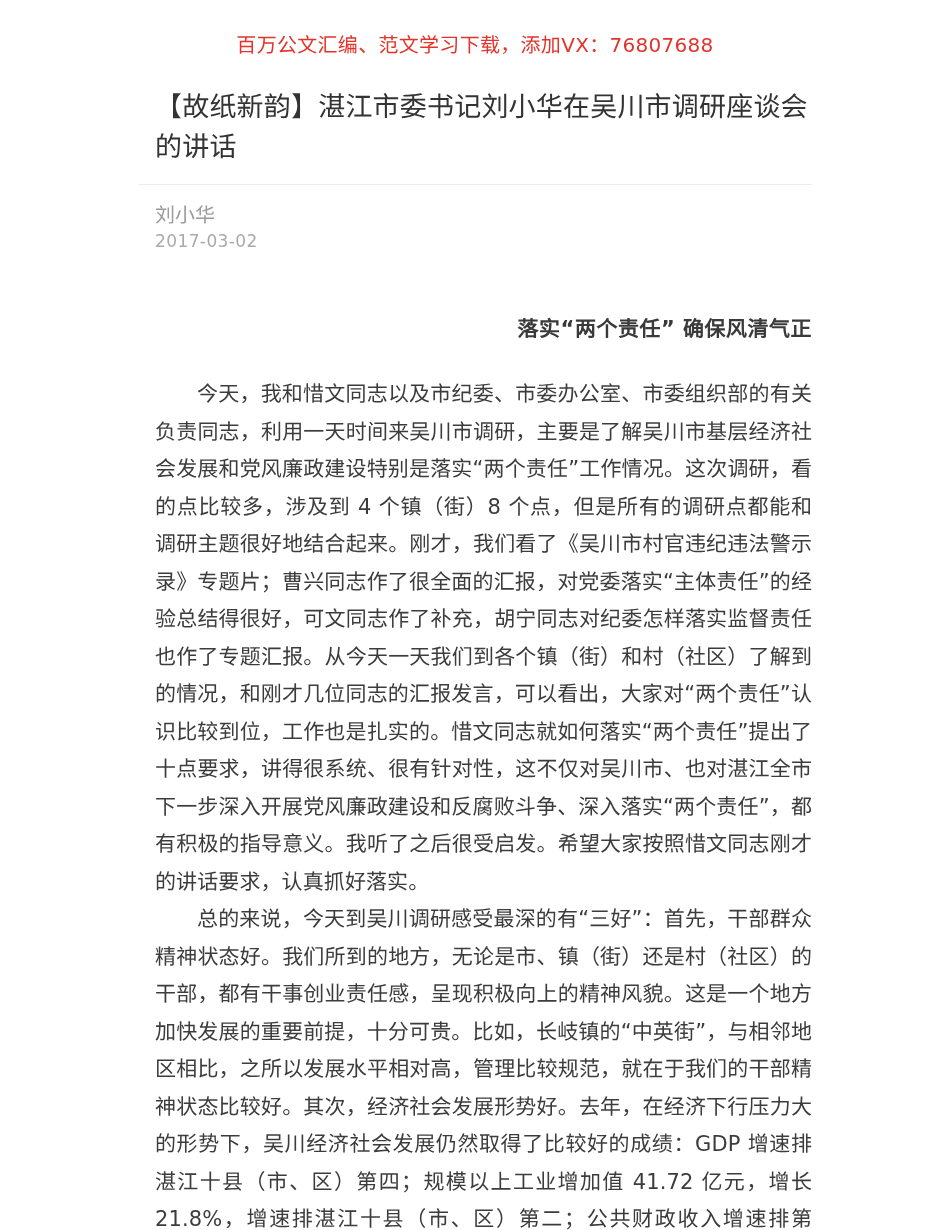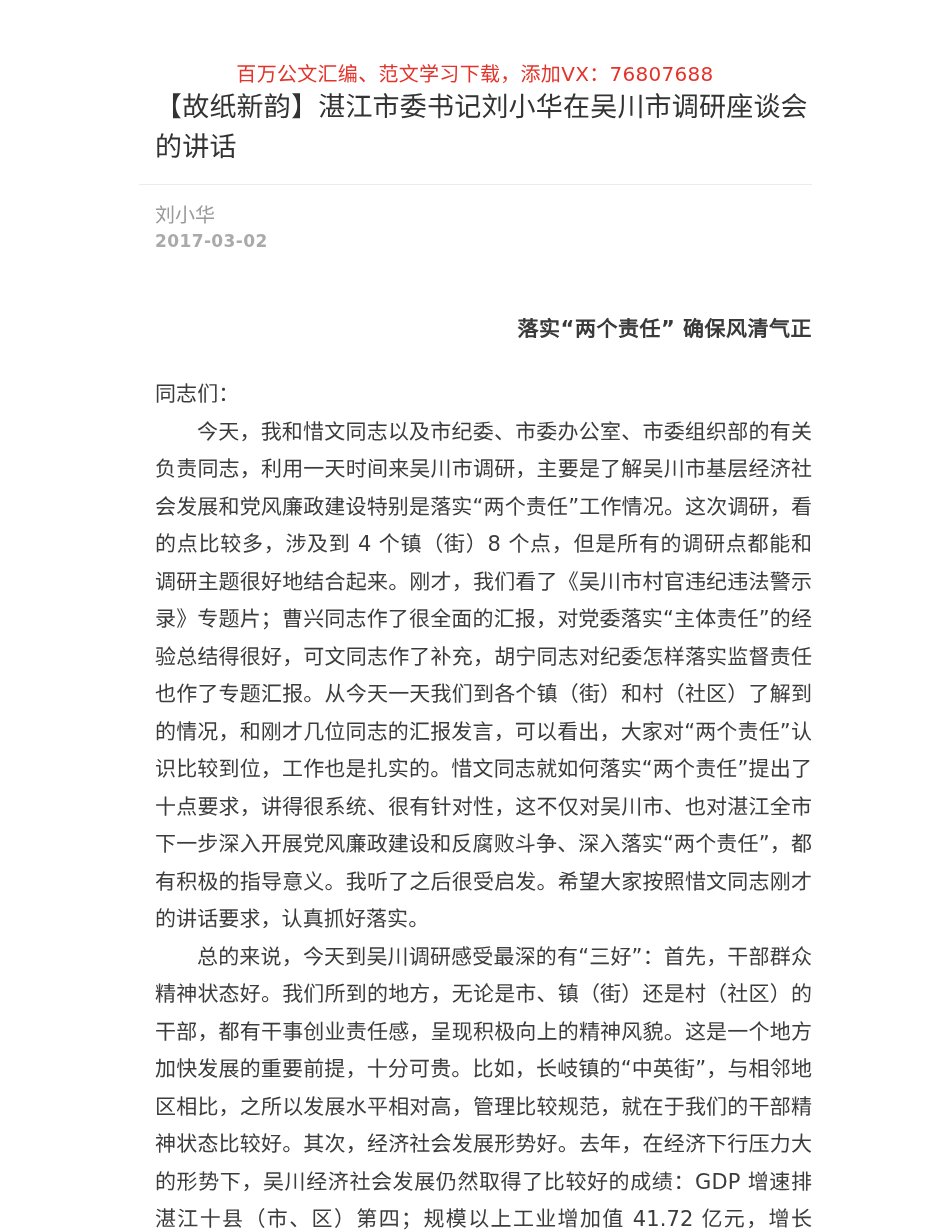--- a/index.html
+++ b/index.html
@@ -19,21 +19,21 @@
   .page {
     position: relative;
     width: 950px;
     height: 1230px;
     background: #ffffff;
   }
 
   
   .promo-banner {
     position: absolute;
-    top: 59px;
+    top: 30px;
     left: 0;
     width: 950px;
     text-align: center;
     font-size: 20px;
     line-height: 30px;
     font-weight: 400;
     color: #e3342b;
     letter-spacing: 0.3px;
     white-space: nowrap;
   }
@@ -72,21 +72,21 @@
   .meta-author {
     font-size: 20px;
     line-height: 25px;
     color: #9b9b9b;
     font-weight: 400;
   }
   .meta-date {
     font-size: 17px;
     line-height: 26px;
     color: #aaaaaa;
-    font-weight: 700;
+    font-weight: 400;
     letter-spacing: 0.4px;
   }
 
   
   .content {
     padding-left: 16px;
     padding-top: 60px;
   }
 
   .doc-subtitle {
@@ -133,21 +133,20 @@
     <div class="meta">
       <div class="meta-author">刘小华</div>
       <div class="meta-date">2017-03-02</div>
     </div>
 
     <div class="content">
 
       <div class="doc-subtitle">落实“两个责任” 确保风清气正</div>
 
       <div class="body-block">
-        <p class="para">同志们：</p>
         <p class="para indent">今天，我和惜文同志以及市纪委、市委办公室、市委组织部的有关负责同志，利用一天时间来吴川市调研，主要是了解吴川市基层经济社会发展和党风廉政建设特别是落实“两个责任”工作情况。这次调研，看的点比较多，涉及到 4 个镇（街）8 个点，但是所有的调研点都能和调研主题很好地结合起来。刚才，我们看了《吴川市村官违纪违法警示录》专题片；曹兴同志作了很全面的汇报，对党委落实“主体责任”的经验总结得很好，可文同志作了补充，胡宁同志对纪委怎样落实监督责任也作了专题汇报。从今天一天我们到各个镇（街）和村（社区）了解到的情况，和刚才几位同志的汇报发言，可以看出，大家对“两个责任”认识比较到位，工作也是扎实的。惜文同志就如何落实“两个责任”提出了十点要求，讲得很系统、很有针对性，这不仅对吴川市、也对湛江全市下一步深入开展党风廉政建设和反腐败斗争、深入落实“两个责任”，都有积极的指导意义。我听了之后很受启发。希望大家按照惜文同志刚才的讲话要求，认真抓好落实。</p>
         <p class="para indent">总的来说，今天到吴川调研感受最深的有“三好”：首先，干部群众精神状态好。我们所到的地方，无论是市、镇（街）还是村（社区）的干部，都有干事创业责任感，呈现积极向上的精神风貌。这是一个地方加快发展的重要前提，十分可贵。比如，长岐镇的“中英街”，与相邻地区相比，之所以发展水平相对高，管理比较规范，就在于我们的干部精神状态比较好。其次，经济社会发展形势好。去年，在经济下行压力大的形势下，吴川经济社会发展仍然取得了比较好的成绩：GDP 增速排湛江十县（市、区）第四；规模以上工业增加值 41.72 亿元，增长 21.8%，增速排湛江十县（市、区）第二；公共财政收入增速排第四；固定资产投资、社会消费品</p>
       </div>
 
     </div>
 
   </div>
 
 </div>
 

